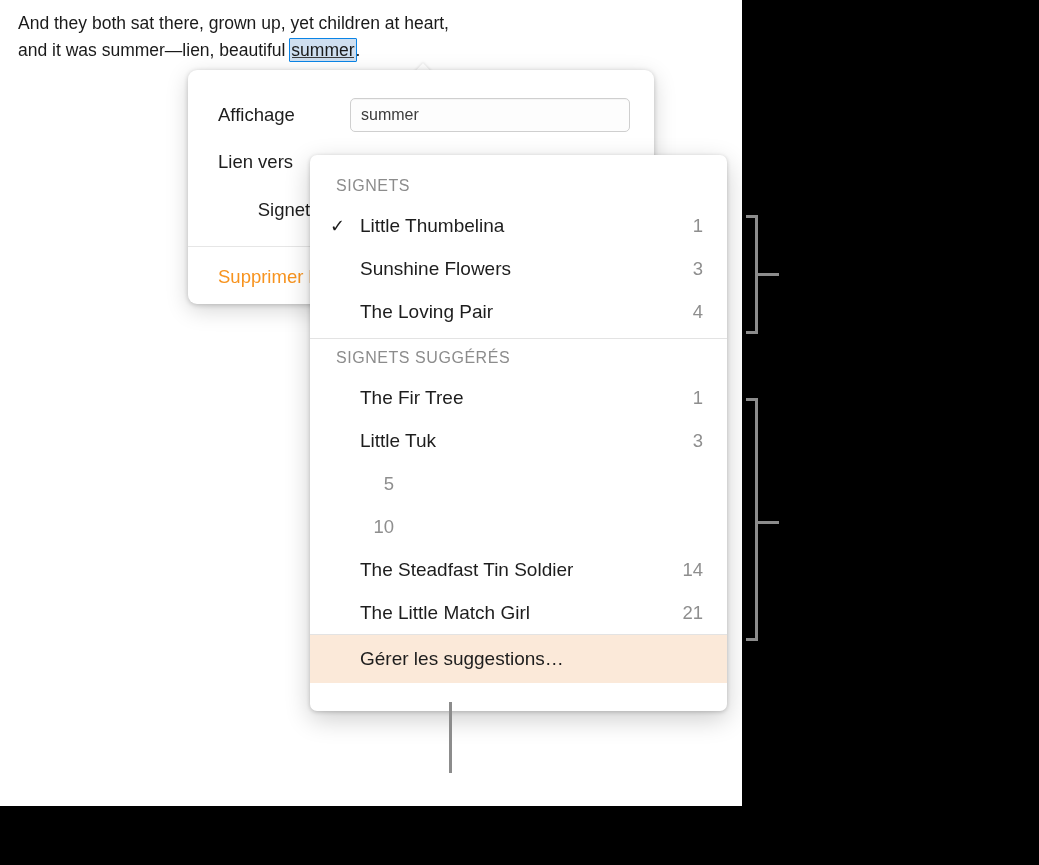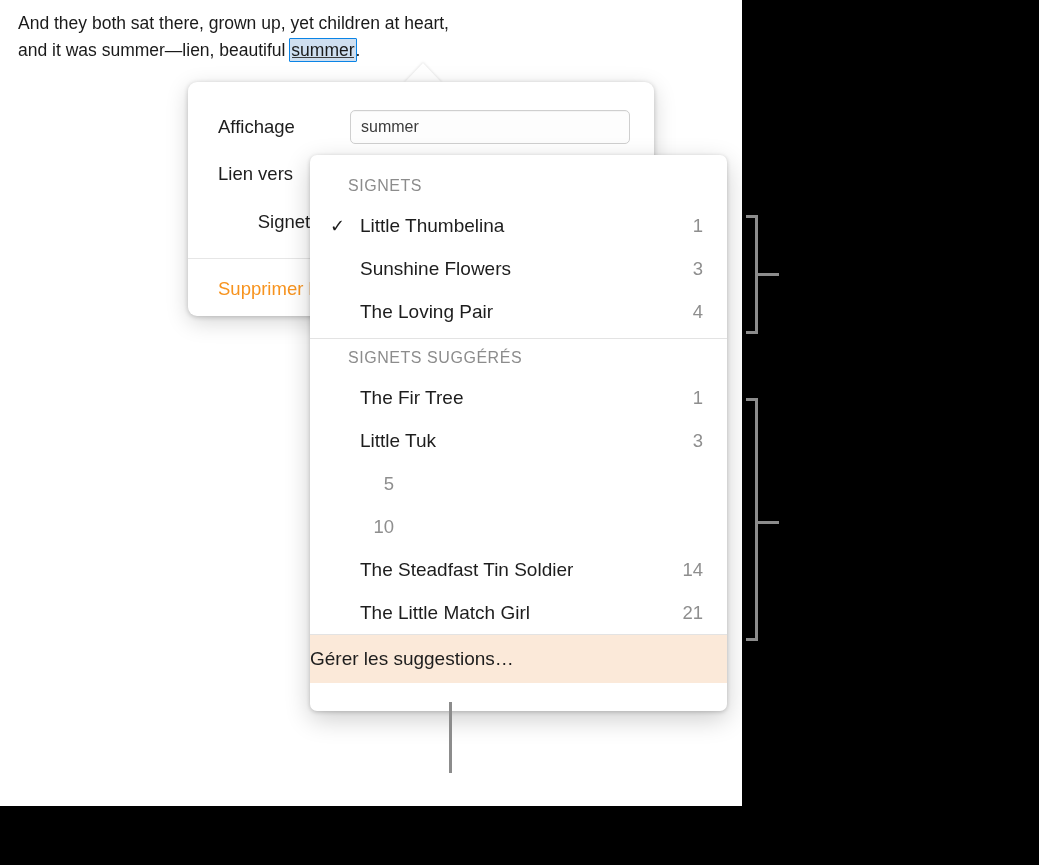--- a/index.html
+++ b/index.html
@@ -55,21 +55,21 @@
     right: 2px;
     bottom: 3px;
     height: 1px;
     background: #3d3d3d;
   }
 
   
   #link-popover {
     position: absolute;
     left: 188px;
-    top: 82px;
+    top: 70px;
     width: 466px;
     height: 234px;
     background: #ffffff;
     border-radius: 9px;
     box-shadow: 0 1px 5px rgba(0,0,0,0.20), 0 6px 22px rgba(0,0,0,0.17);
   }
   
   #popover-tail {
     position: absolute;
     left: 404px;
@@ -142,21 +142,21 @@
     height: 556px;
     background: #ffffff;
     border-radius: 7px;
     box-shadow: 0 1px 4px rgba(0,0,0,0.20), 0 8px 26px rgba(0,0,0,0.20);
     overflow: hidden;
   }
   .menu-section-header {
     font-size: 16px;
     letter-spacing: 0.55px;
     color: #8c8c8c;
-    padding-left: 38px;
+    padding-left: 26px;
     height: 37px;
     display: flex;
     align-items: center;
   }
   #section-signets { margin-top: 12px; }
   .menu-item {
     position: relative;
     height: 43px;
     display: flex;
     align-items: center;
@@ -190,20 +190,21 @@
     height: 1px;
     background: #e3e3e3;
   }
   #manage-suggestions-item {
     height: 48px;
     display: flex;
     align-items: center;
     background: #fbe9d9;
     font-size: 19px;
     color: #1d1d1d;
+    padding-left: 50px;
   }
 
   
   .callout-bracket {
     position: absolute;
     border: 3px solid #8c8c8c;
     border-left: none;
     box-sizing: border-box;
   }
   .callout-stub {

